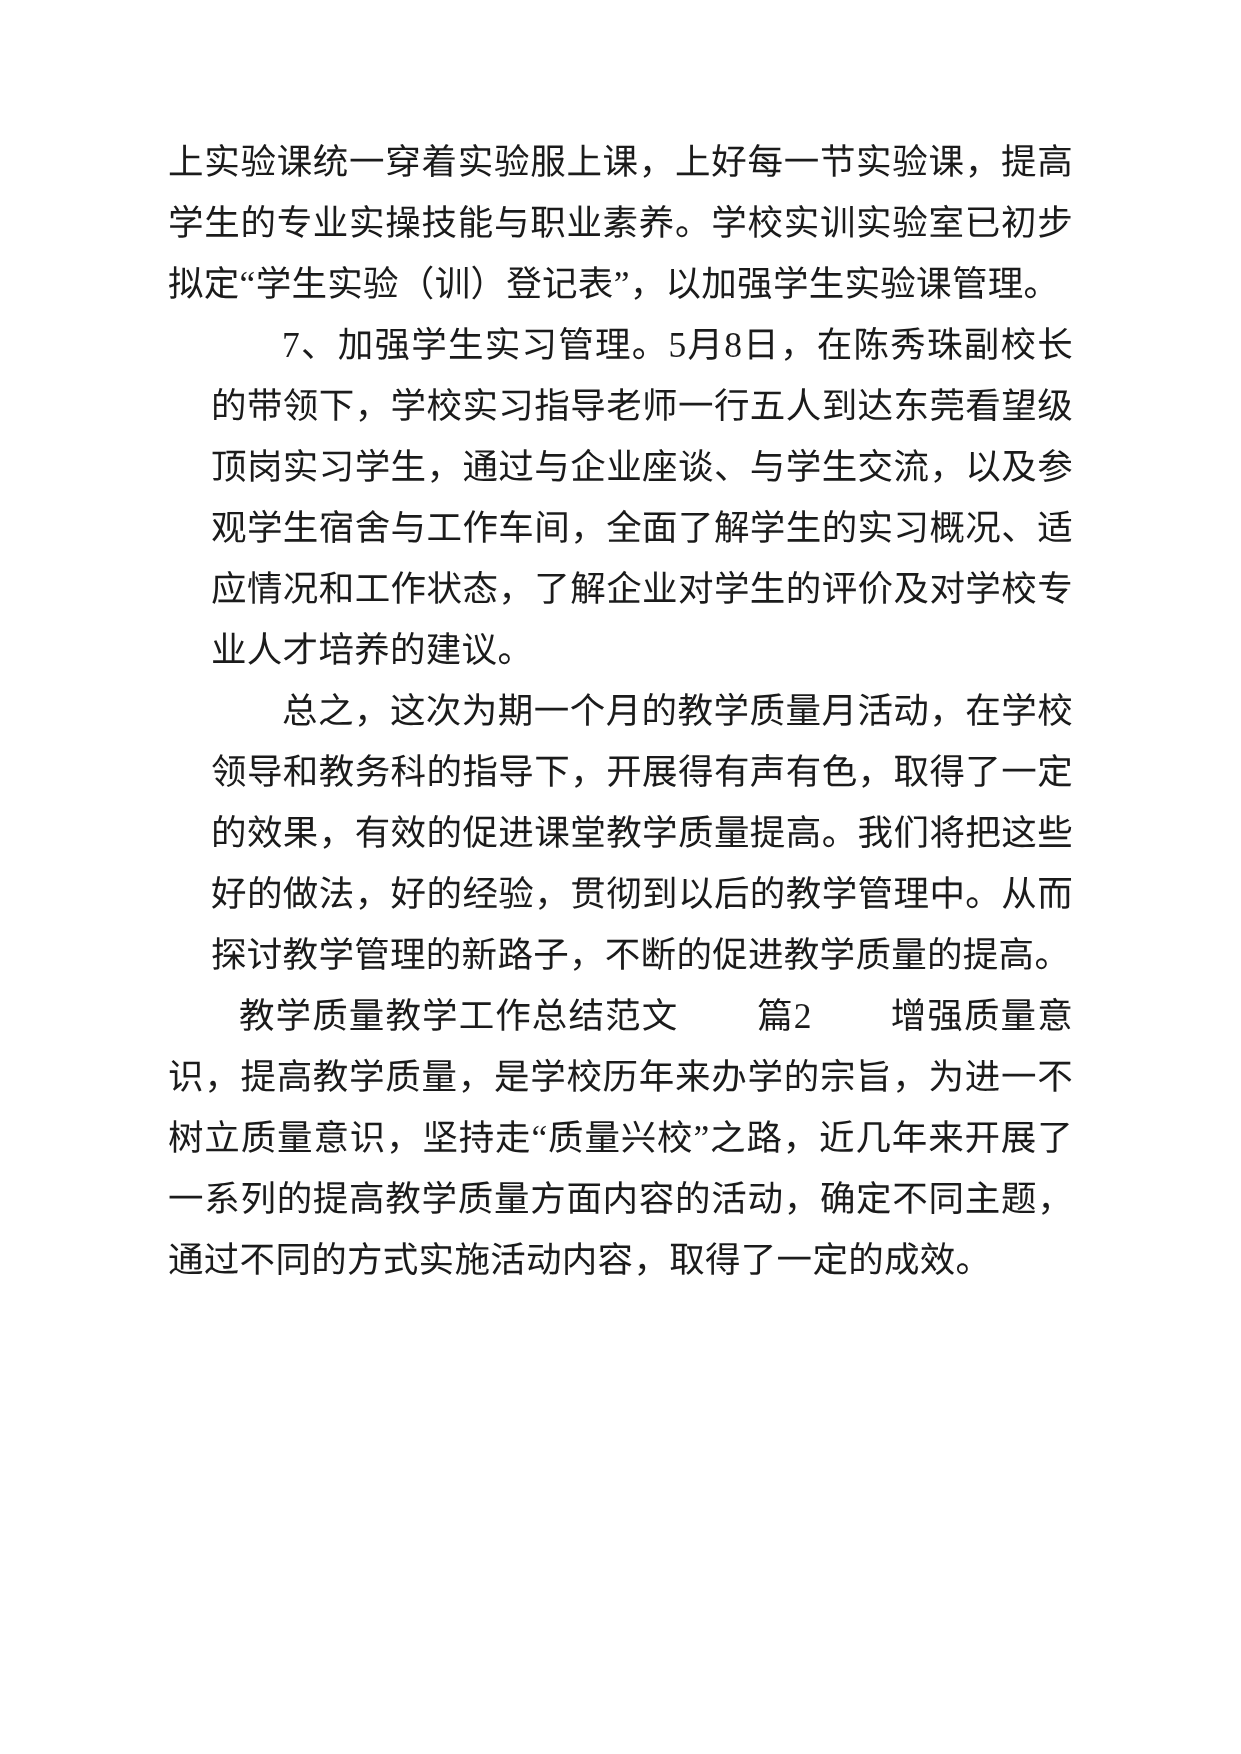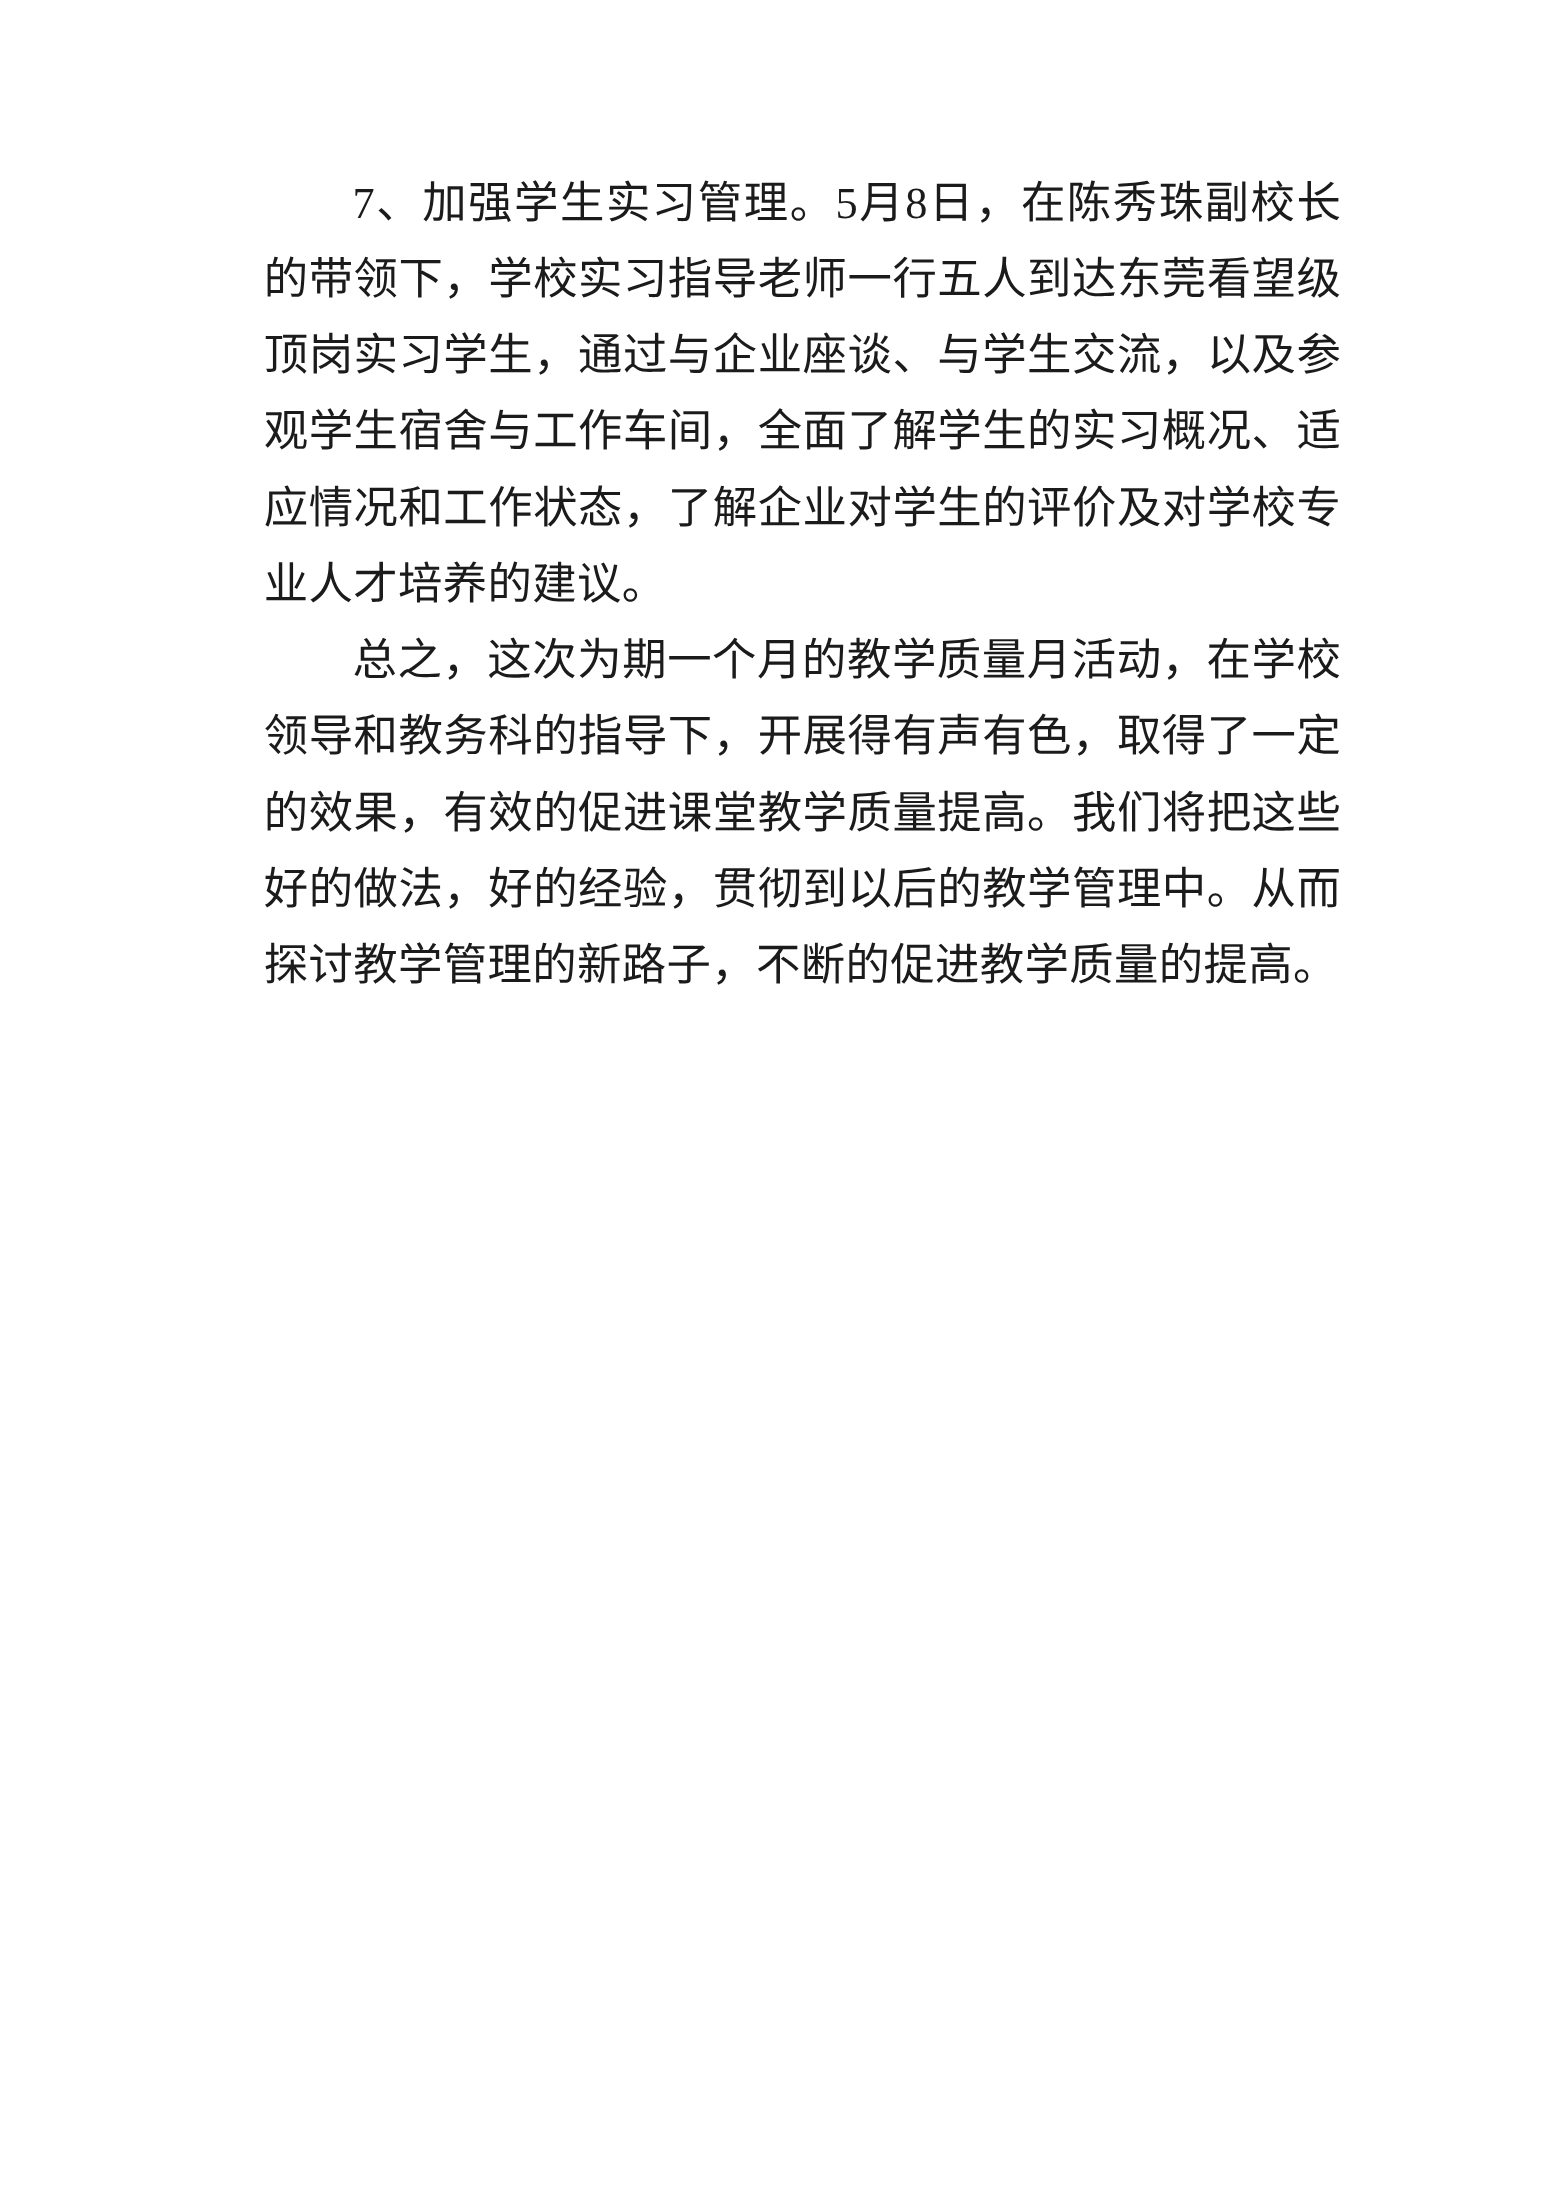--- a/index.html
+++ b/index.html
@@ -48,21 +48,23 @@
     display: inline-block;
     width: 2.2em;
   }
 </style>
 </head>
 <body>
 
 <div class="page">
   <div class="content">
 
+    <p class="para">上实验课统一穿着实验服上课，上好每一节实验课，提高学生的专业实操技能与职业素养。学校实训实验室已初步拟定“学生实验（训）登记表”，以加强学生实验课管理。</p>
 
     <p class="para indent">7、加强学生实习管理。5月8日，在陈秀珠副校长的带领下，学校实习指导老师一行五人到达东莞看望级顶岗实习学生，通过与企业座谈、与学生交流，以及参观学生宿舍与工作车间，全面了解学生的实习概况、适应情况和工作状态，了解企业对学生的评价及对学校专业人才培养的建议。</p>
 
     <p class="para indent">总之，这次为期一个月的教学质量月活动，在学校领导和教务科的指导下，开展得有声有色，取得了一定的效果，有效的促进课堂教学质量提高。我们将把这些好的做法，好的经验，贯彻到以后的教学管理中。从而探讨教学管理的新路子，不断的促进教学质量的提高。</p>
 
+    <p class="para heading-run"><span>教学质量教学工作总结范文</span><span class="gap-wide"></span><span>篇2</span><span class="gap-wide"></span><span>增强质量意识，提高教学质量，是学校历年来办学的宗旨，为进一不树立质量意识，坚持走“质量兴校”之路，近几年来开展了一系列的提高教学质量方面内容的活动，确定不同主题，通过不同的方式实施活动内容，取得了一定的成效。</span></p>
 
 
   </div>
 </div>
 
 </body></html>

